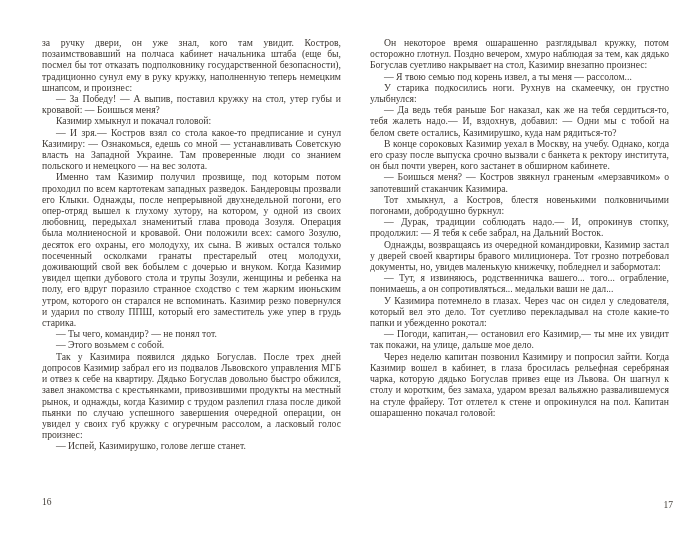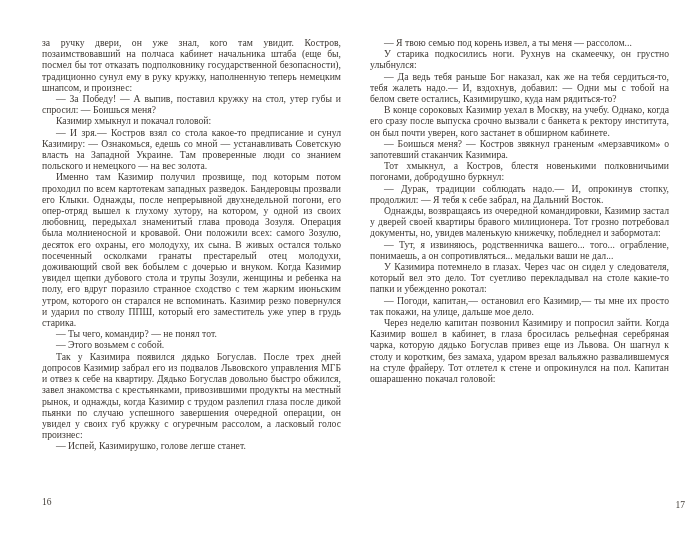--- a/index.html
+++ b/index.html
@@ -37,50 +37,51 @@
     text-indent: 14px;
   }
   .page-text p.flush { text-indent: 0; }
   .pagenum {
     position: absolute;
     font-size: 9.5px;
     line-height: 10px;
     color: #45403b;
   }
   .pagenum.left  { left: 42px;  top: 497px; }
-  .pagenum.right { left: 386px; width: 299px; text-align: right; top: 500px; }
+  .pagenum.right { left: 374px; width: 299px; text-align: right; top: 500px; }
 </style>
 </head>
 <body>
 
 <div class="spread">
 
   <div class="page-text left" lang="ru">
     <p class="flush">за ручку двери, он уже знал, кого там увидит. Костров, позаимствовавший на полчаса кабинет начальника штаба (еще бы, посмел бы тот отказать подполковнику государственной безопасности), традиционно сунул ему в руку кружку, наполненную теперь немецким шнапсом, и произнес:</p>
-    <p>— За Победу! — А выпив, поставил кружку на стол, утер губы и спросил: — Боишься меня?</p>
+    <p>— За Победу! — А выпив, поставил кружку на стол, утер губы и кровавой: — Боишься меня?</p>
     <p>Казимир хмыкнул и покачал головой:</p>
     <p>— И зря.— Костров взял со стола какое-то предписание и сунул Казимиру: — Ознакомься, едешь со мной — устанавливать Советскую власть на Западной Украине. Там проверенные люди со знанием польского и немецкого — на вес золота.</p>
     <p>Именно там Казимир получил прозвище, под которым потом проходил по всем картотекам западных разведок. Бандеровцы прозвали его Клыки. Однажды, после непрерывной двухнедельной погони, его опер-отряд вышел к глухому хутору, на котором, у одной из своих любовниц, передыхал знаменитый глава провода Зозуля. Операция была молниеносной и кровавой. Они положили всех: самого Зозулю, десяток его охраны, его молодуху, их сына. В живых остался только посеченный осколками гранаты престарелый отец молодухи, доживающий свой век бобылем с дочерью и внуком. Когда Казимир увидел щепки дубового стола и трупы Зозули, женщины и ребенка на полу, его вдруг поразило странное сходство с тем жарким июньским утром, которого он старался не вспоминать. Казимир резко повернулся и ударил по стволу ППШ, который его заместитель уже упер в грудь старика.</p>
     <p>— Ты чего, командир? — не понял тот.</p>
     <p>— Этого возьмем с собой.</p>
     <p>Так у Казимира появился дядько Богуслав. После трех дней допросов Казимир забрал его из подвалов Львовского управления МГБ и отвез к себе на квартиру. Дядько Богуслав довольно быстро обжился, завел знакомства с крестьянками, привозившими продукты на местный рынок, и однажды, когда Казимир с трудом разлепил глаза после дикой пьянки по случаю успешного завершения очередной операции, он увидел у своих губ кружку с огуречным рассолом, а ласковый голос произнес:</p>
     <p>— Испей, Казимирушко, голове легше станет.</p>
   </div>
 
   <div class="page-text right" lang="ru">
+    <p>Он некоторое время ошарашенно разглядывал кружку, потом осторожно глотнул. Поздно вечером, хмуро наблюдая за тем, как дядько Богуслав суетливо накрывает на стол, Казимир внезапно произнес:</p>
     <p>— Я твою семью под корень извел, а ты меня — рассолом...</p>
     <p>У старика подкосились ноги. Рухнув на скамеечку, он грустно улыбнулся:</p>
     <p>— Да ведь тебя раньше Бог наказал, как же на тебя сердиться-то, тебя жалеть надо.— И, вздохнув, добавил: — Одни мы с тобой на белом свете остались, Казимирушко, куда нам рядиться-то?</p>
     <p>В конце сороковых Казимир уехал в Москву, на учебу. Однако, когда его сразу после выпуска срочно вызвали с банкета к ректору института, он был почти уверен, кого застанет в обширном кабинете.</p>
     <p>— Боишься меня? — Костров звякнул граненым «мерзавчиком» о запотевший стаканчик Казимира.</p>
     <p>Тот хмыкнул, а Костров, блестя новенькими полковничьими погонами, добродушно буркнул:</p>
     <p>— Дурак, традиции соблюдать надо.— И, опрокинув стопку, продолжил: — Я тебя к себе забрал, на Дальний Восток.</p>
     <p>Однажды, возвращаясь из очередной командировки, Казимир застал у дверей своей квартиры бравого милиционера. Тот грозно потребовал документы, но, увидев маленькую книжечку, побледнел и забормотал:</p>
     <p>— Тут, я извиняюсь, родственничка вашего... того... ограбление, понимаешь, а он сопротивляться... медальки ваши не дал...</p>
     <p>У Казимира потемнело в глазах. Через час он сидел у следователя, который вел это дело. Тот суетливо перекладывал на столе какие-то папки и убежденно рокотал:</p>
-    <p>— Погоди, капитан,— остановил его Казимир,— ты мне их просто так покажи, на улице, дальше мое дело.</p>
+    <p>— Погоди, капитан,— остановил его Казимир,— ты мне их увидит так покажи, на улице, дальше мое дело.</p>
     <p>Через неделю капитан позвонил Казимиру и попросил зайти. Когда Казимир вошел в кабинет, в глаза бросилась рельефная серебряная чарка, которую дядько Богуслав привез еще из Львова. Он шагнул к столу и коротким, без замаха, ударом врезал вальяжно развалившемуся на стуле фрайеру. Тот отлетел к стене и опрокинулся на пол. Капитан ошарашенно покачал головой:</p>
   </div>
 
   <div class="pagenum left">16</div>
   <div class="pagenum right">17</div>
 
 </div>
 
 </body></html>

